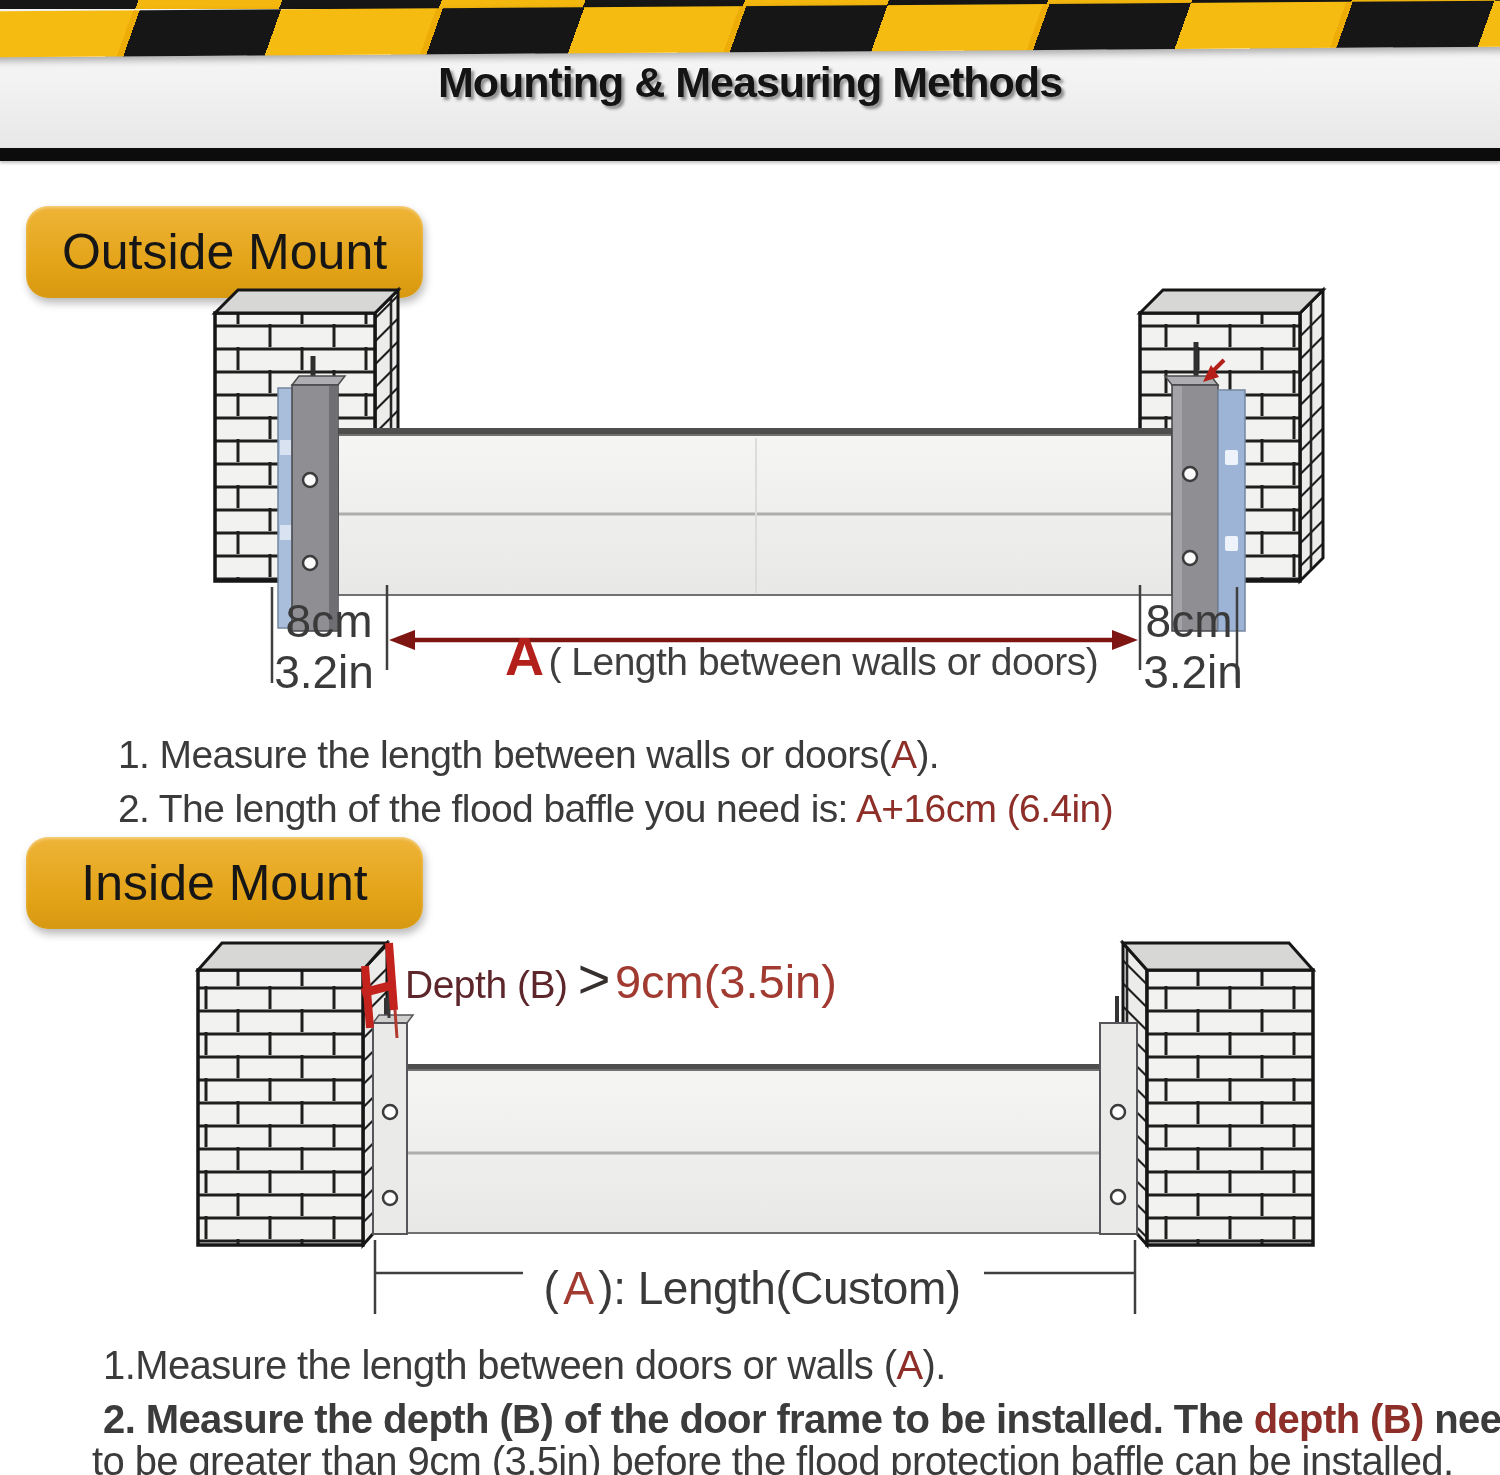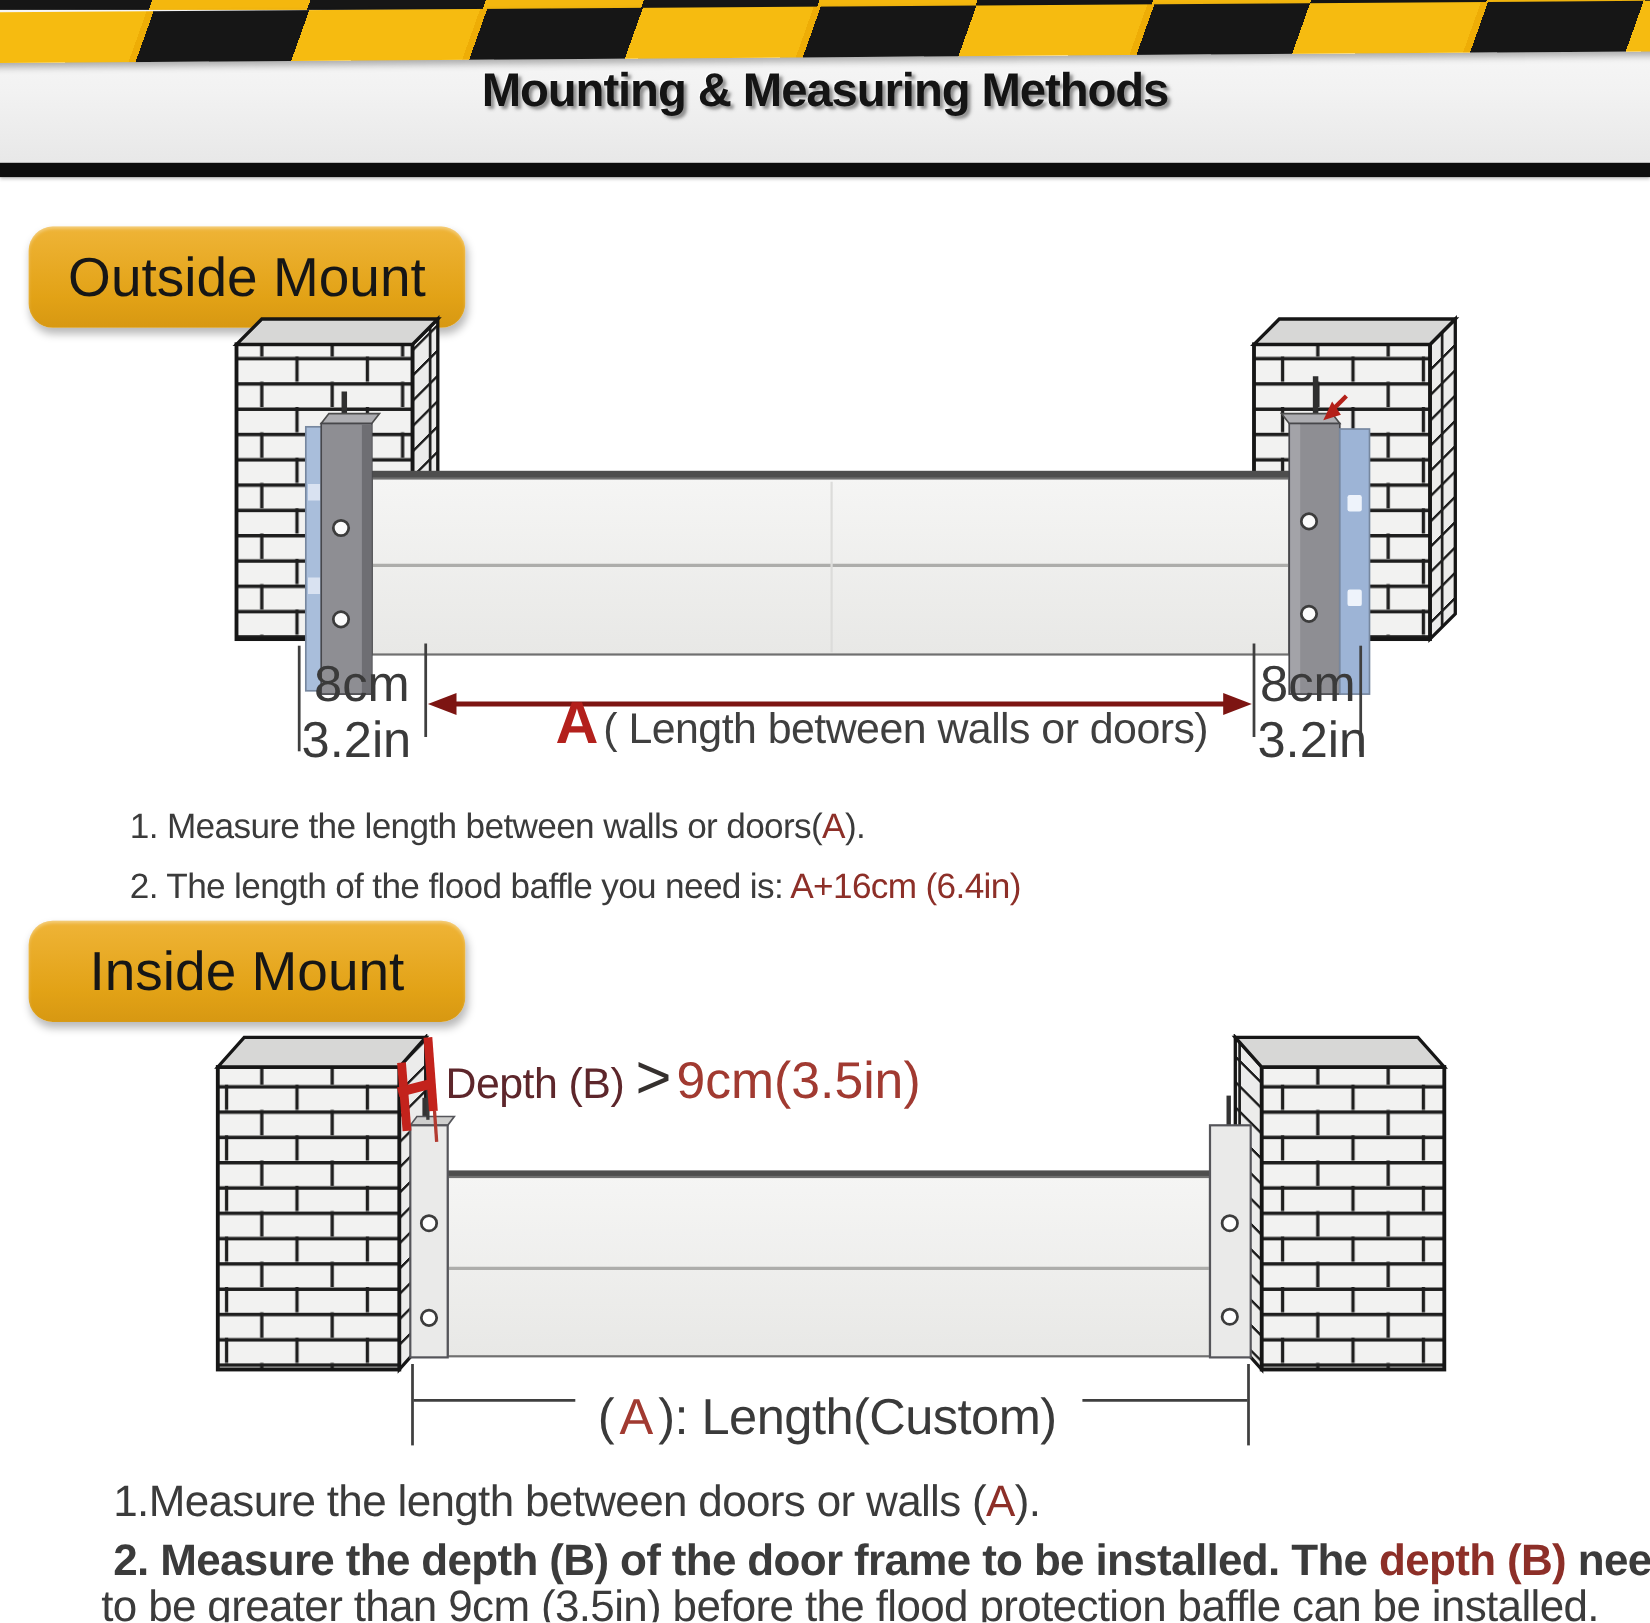--- a/index.html
+++ b/index.html
@@ -19,21 +19,21 @@
   .black-bar{position:absolute;left:0;top:148px;width:1500px;height:13px;background:#0c0c0c;
              box-shadow:0 2px 3px rgba(0,0,0,.25);}
   
   .badge{position:absolute;left:26px;width:397px;height:92px;background:#e7a71f;
          background:linear-gradient(180deg,#efb437 0%,#e2a216 70%,#d79812 100%);
          border-radius:22px;display:flex;align-items:center;justify-content:center;
          font-size:50px;color:#161616;box-shadow:2px 5px 8px rgba(0,0,0,.28), inset 0 2px 3px rgba(255,255,255,.35);}
   #badge-outside{top:185px;margin-top:21px;}
   #badge-inside{top:837px;}
   
-  .step-line{position:absolute;font-size:32px;color:#3b3b3b;letter-spacing:-0.6px;white-space:nowrap;}
+  .step-line{position:absolute;font-size:39px;color:#3b3b3b;letter-spacing:-0.6px;white-space:nowrap;}
   .step-line .em{color:#8d2f28;}
   #out-step1{left:118px;top:733px;}
   #out-step2{left:118px;top:787px;}
   #in-step1{left:103px;top:1343px;font-size:40px;text-align:center;}
   #in-step2{left:103px;top:1397px;font-size:40px;font-weight:bold;}
   #in-step2b{left:92px;top:1439px;font-size:40px;}
   svg{position:absolute;left:0;}
   svg text{font-family:"Liberation Sans",sans-serif;}
 </style>
 </head>

